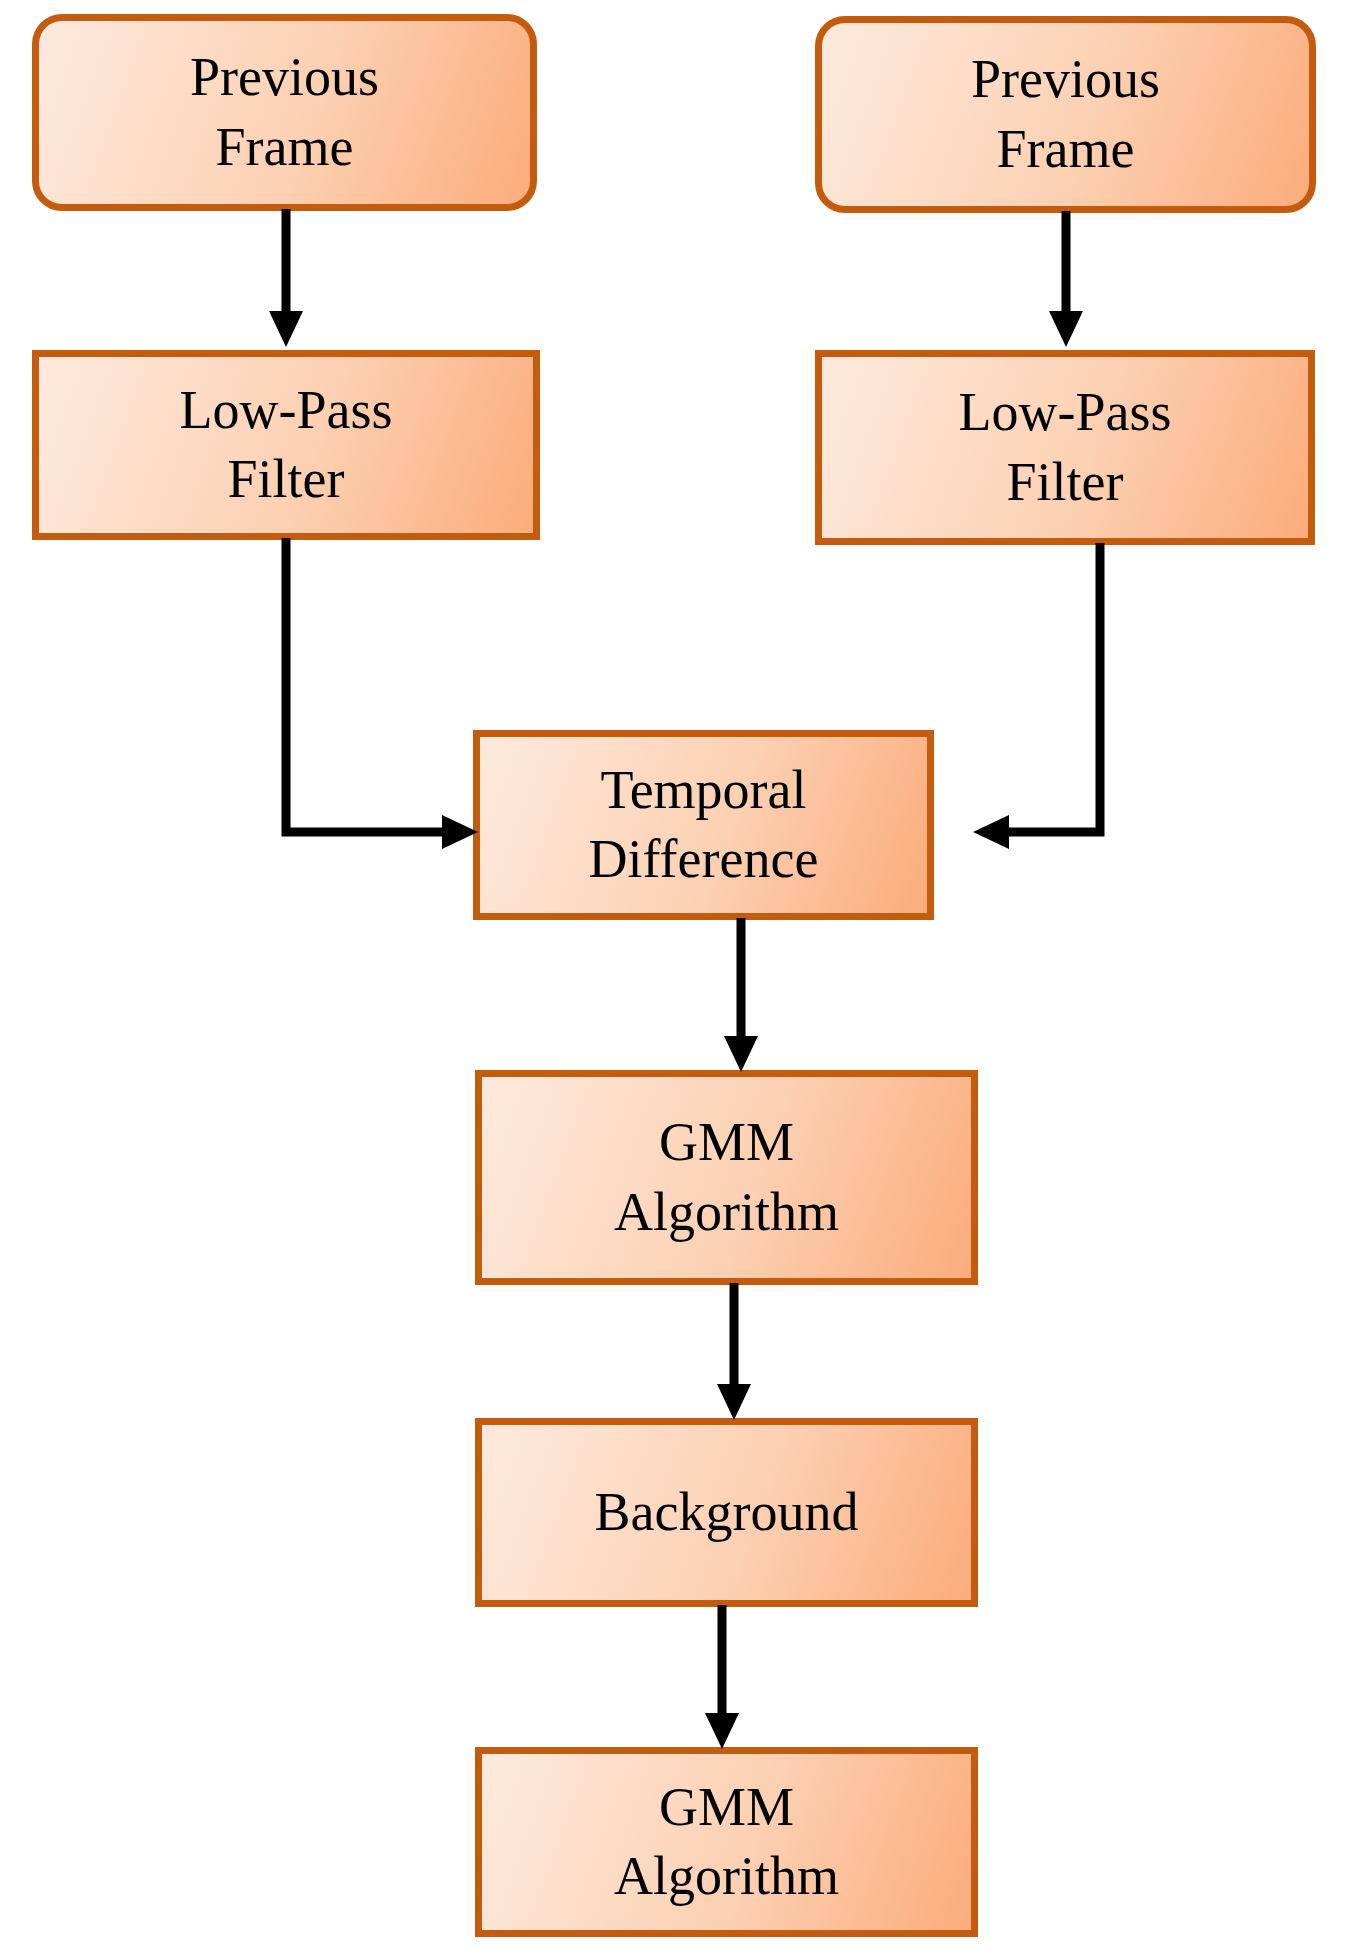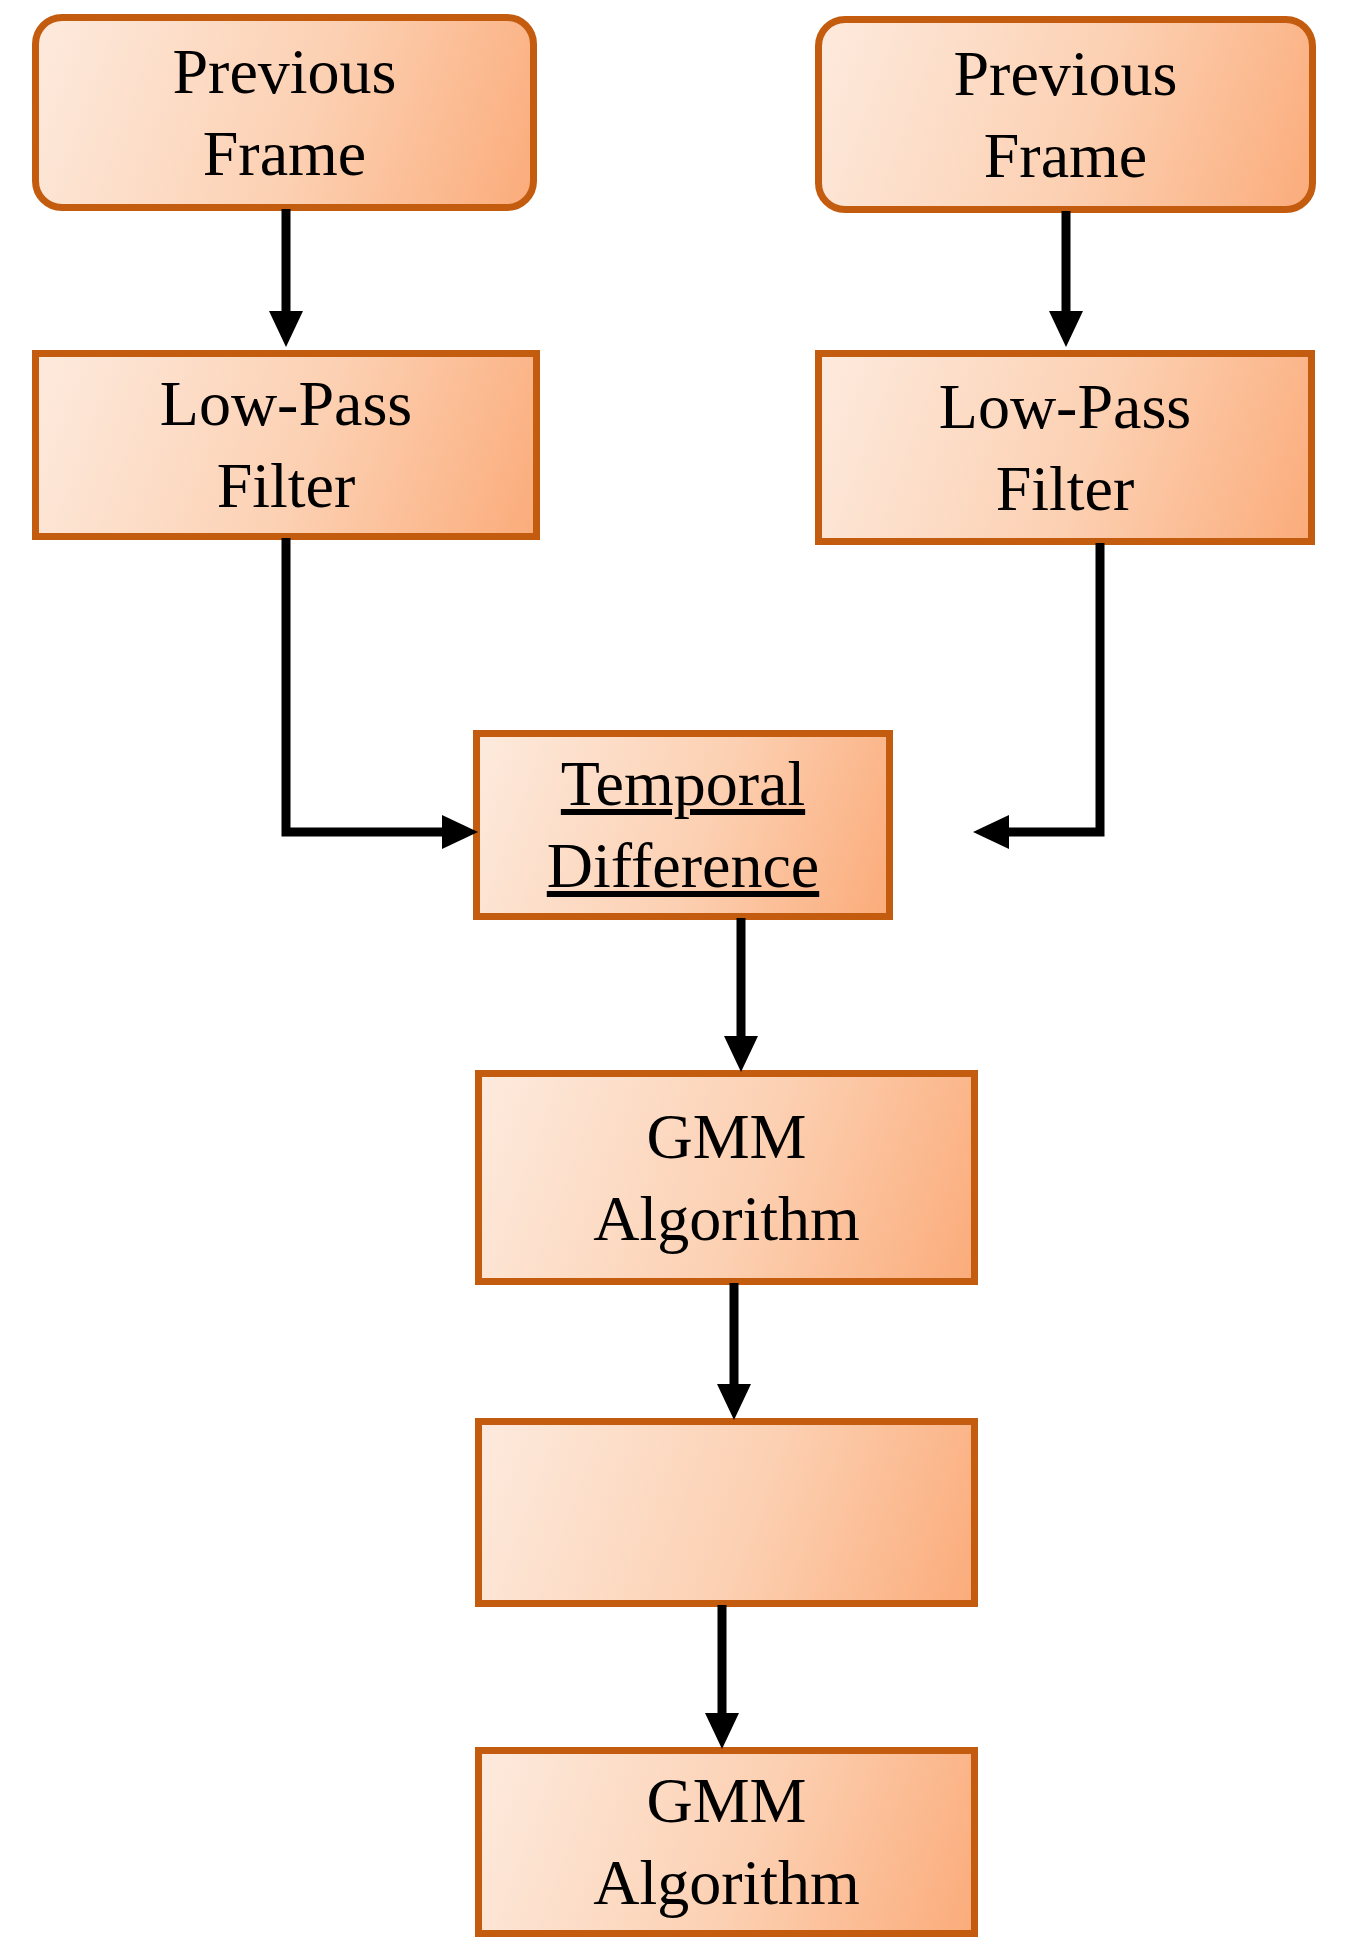--- a/index.html
+++ b/index.html
@@ -23,31 +23,31 @@
   .node {
     position: absolute;
     border: 7px solid var(--node-border-color);
     background: linear-gradient(110deg, var(--node-fill-light) 0%, #fcd0b2 55%, var(--node-fill-dark) 100%);
     color: var(--text-color);
     display: flex;
     flex-direction: column;
     align-items: center;
     justify-content: center;
     text-align: center;
-    font-size: 64px;
+    font-size: 54px;
     line-height: 1.28;
   }
   .node .line { display: block; white-space: nowrap; }
   .rounded { border-radius: 30px; }
 
   #n-prev-l { left: 32px;  top: 14px;   width: 505px; height: 197px; }
   #n-prev-r { left: 815px; top: 16px;   width: 501px; height: 197px; }
   #n-lp-l   { left: 32px;  top: 350px;  width: 508px; height: 190px; }
   #n-lp-r   { left: 815px; top: 350px;  width: 500px; height: 195px; }
-  #n-td     { left: 473px; top: 730px;  width: 420px; height: 190px; text-decoration: underline; }
+  #n-td     { left: 473px; top: 730px;  width: 461px; height: 190px; }
   #n-gmm1   { left: 475px; top: 1070px; width: 503px; height: 215px; }
   #n-bu     { left: 475px; top: 1418px; width: 503px; height: 189px; }
   #n-gmm2   { left: 475px; top: 1747px; width: 503px; height: 190px; }
 
   #edges {
     position: absolute;
     left: 0; top: 0;
     width: 1347px; height: 1959px;
     z-index: 2;
     pointer-events: none;
@@ -119,20 +119,21 @@
     <span class="line">Temporal</span>
     <span class="line">Difference</span>
   </div>
 
   <div class="node" id="n-gmm1">
     <span class="line">GMM</span>
     <span class="line">Algorithm</span>
   </div>
 
   <div class="node" id="n-bu">
+    <span class="line">Background</span>
   </div>
 
   <div class="node" id="n-gmm2">
     <span class="line">GMM</span>
     <span class="line">Algorithm</span>
   </div>
 
 </div>
 
 </body></html>

